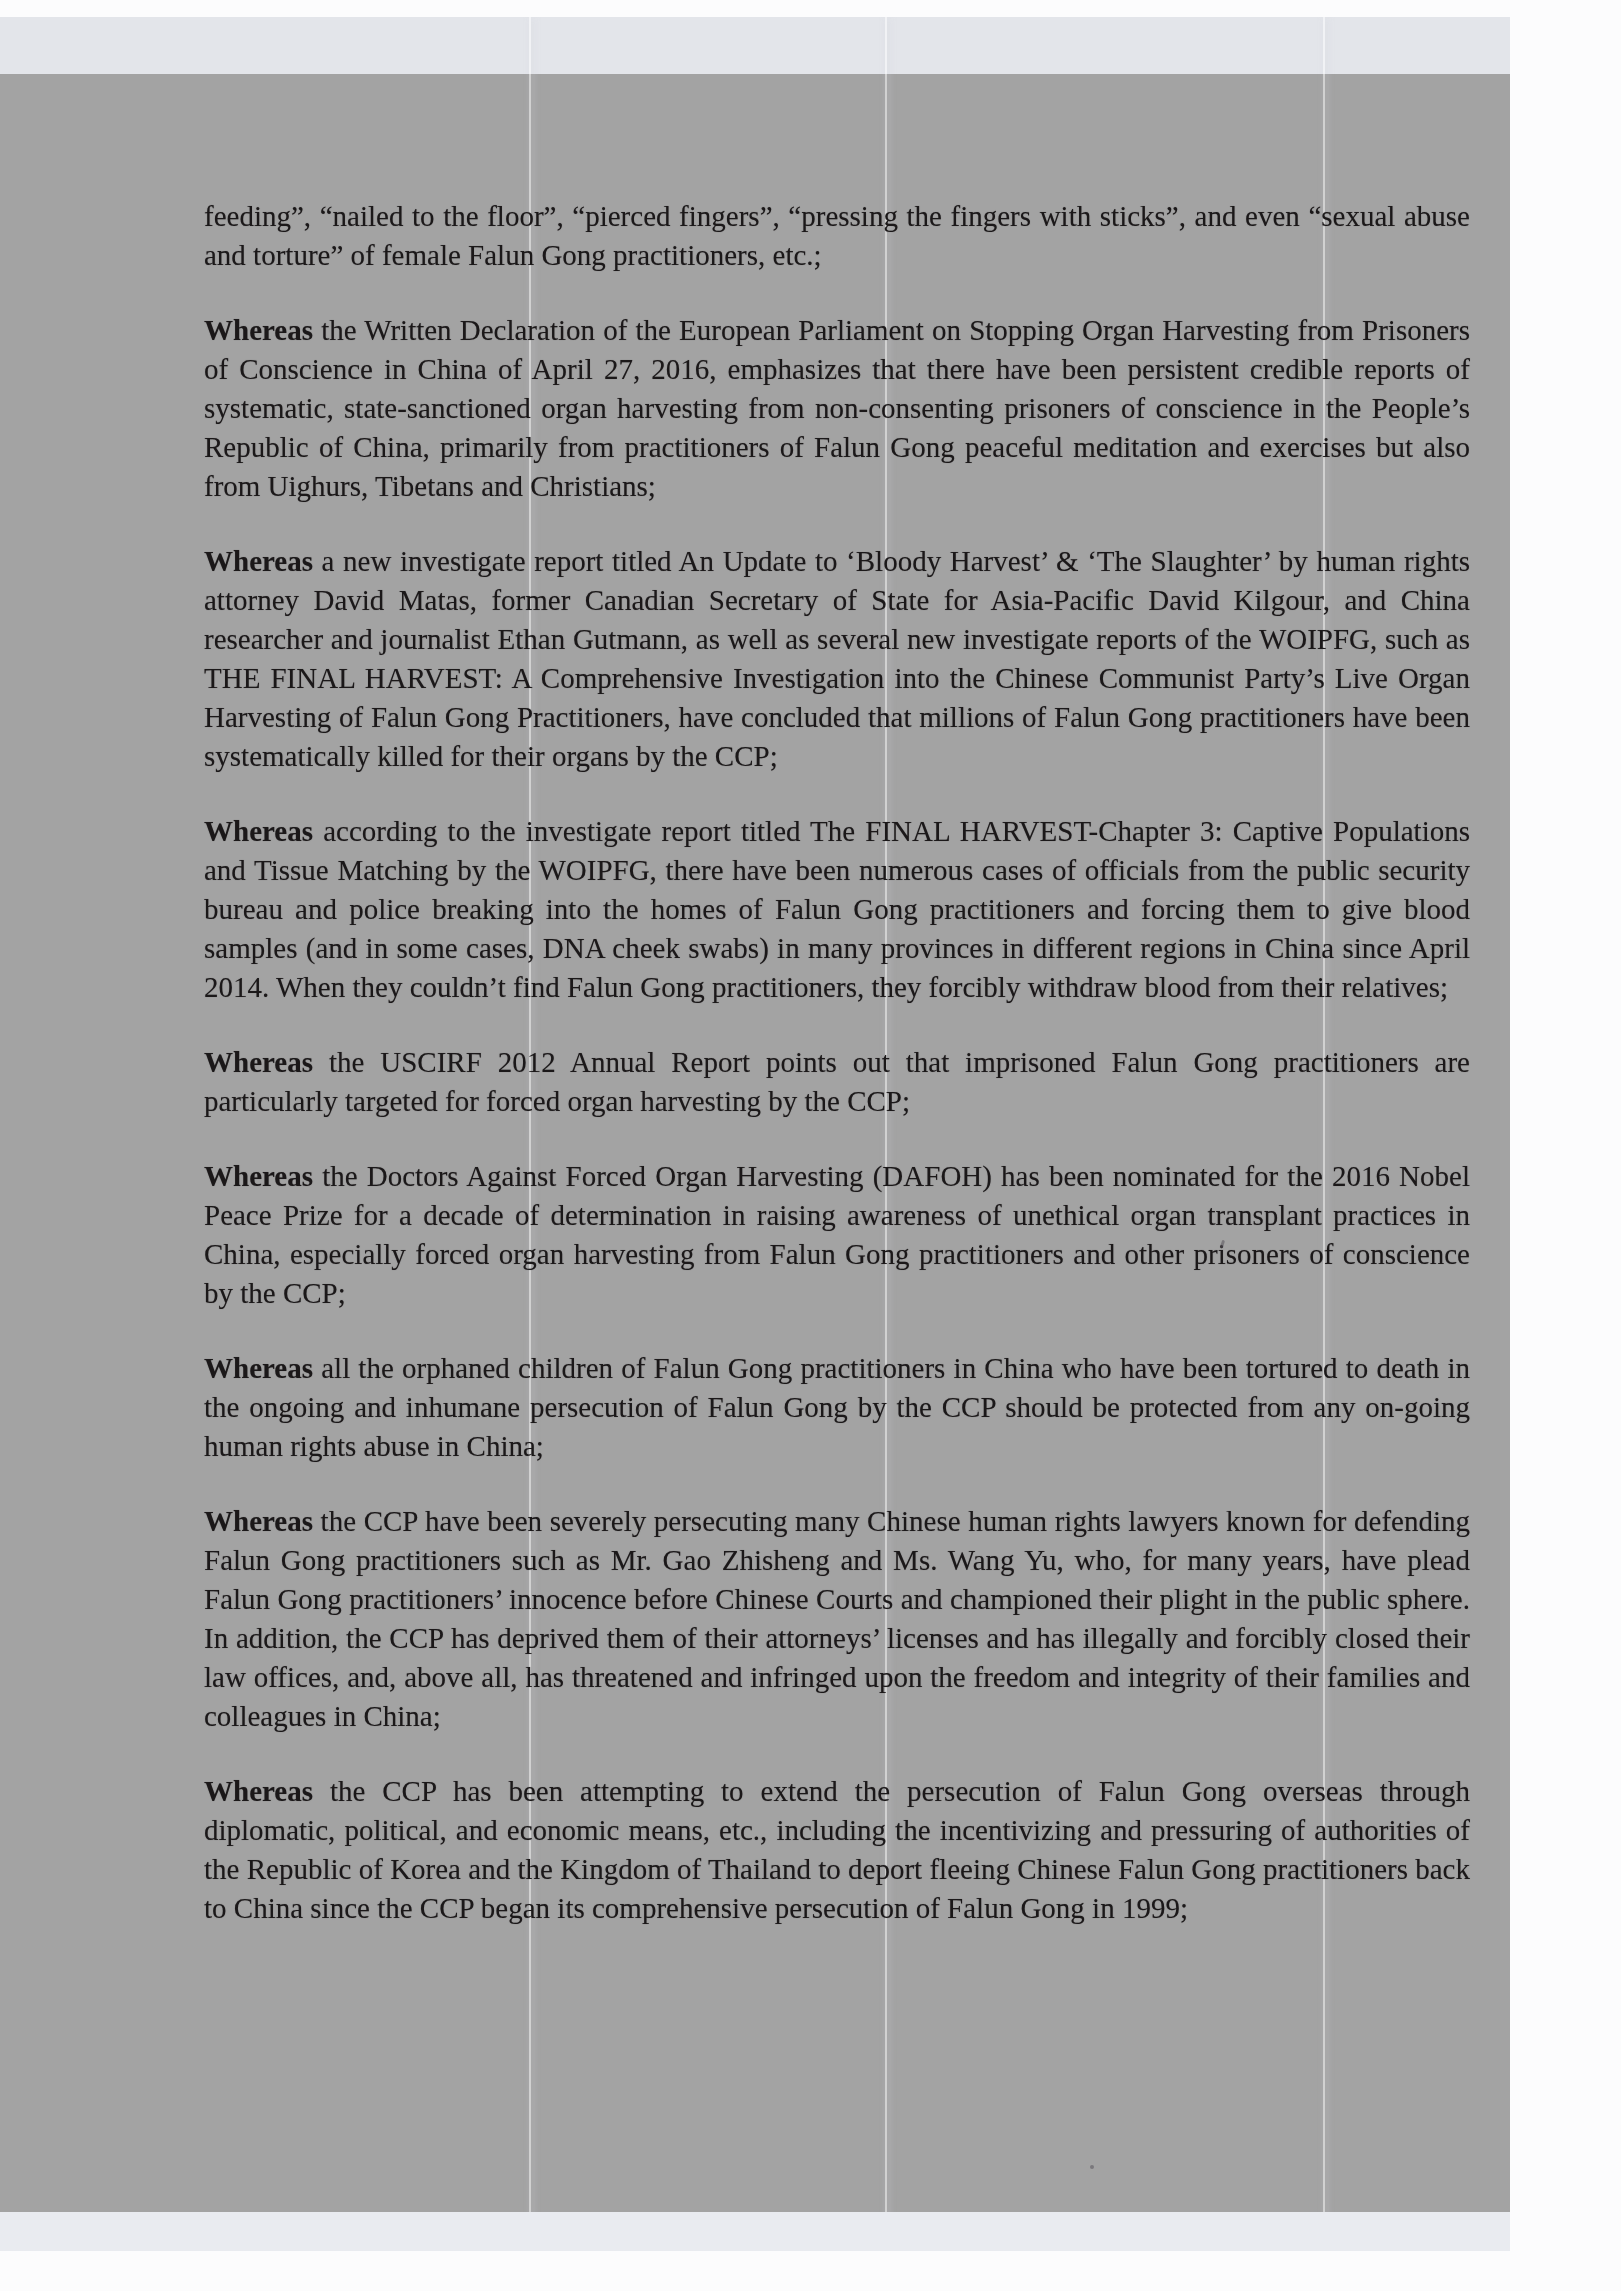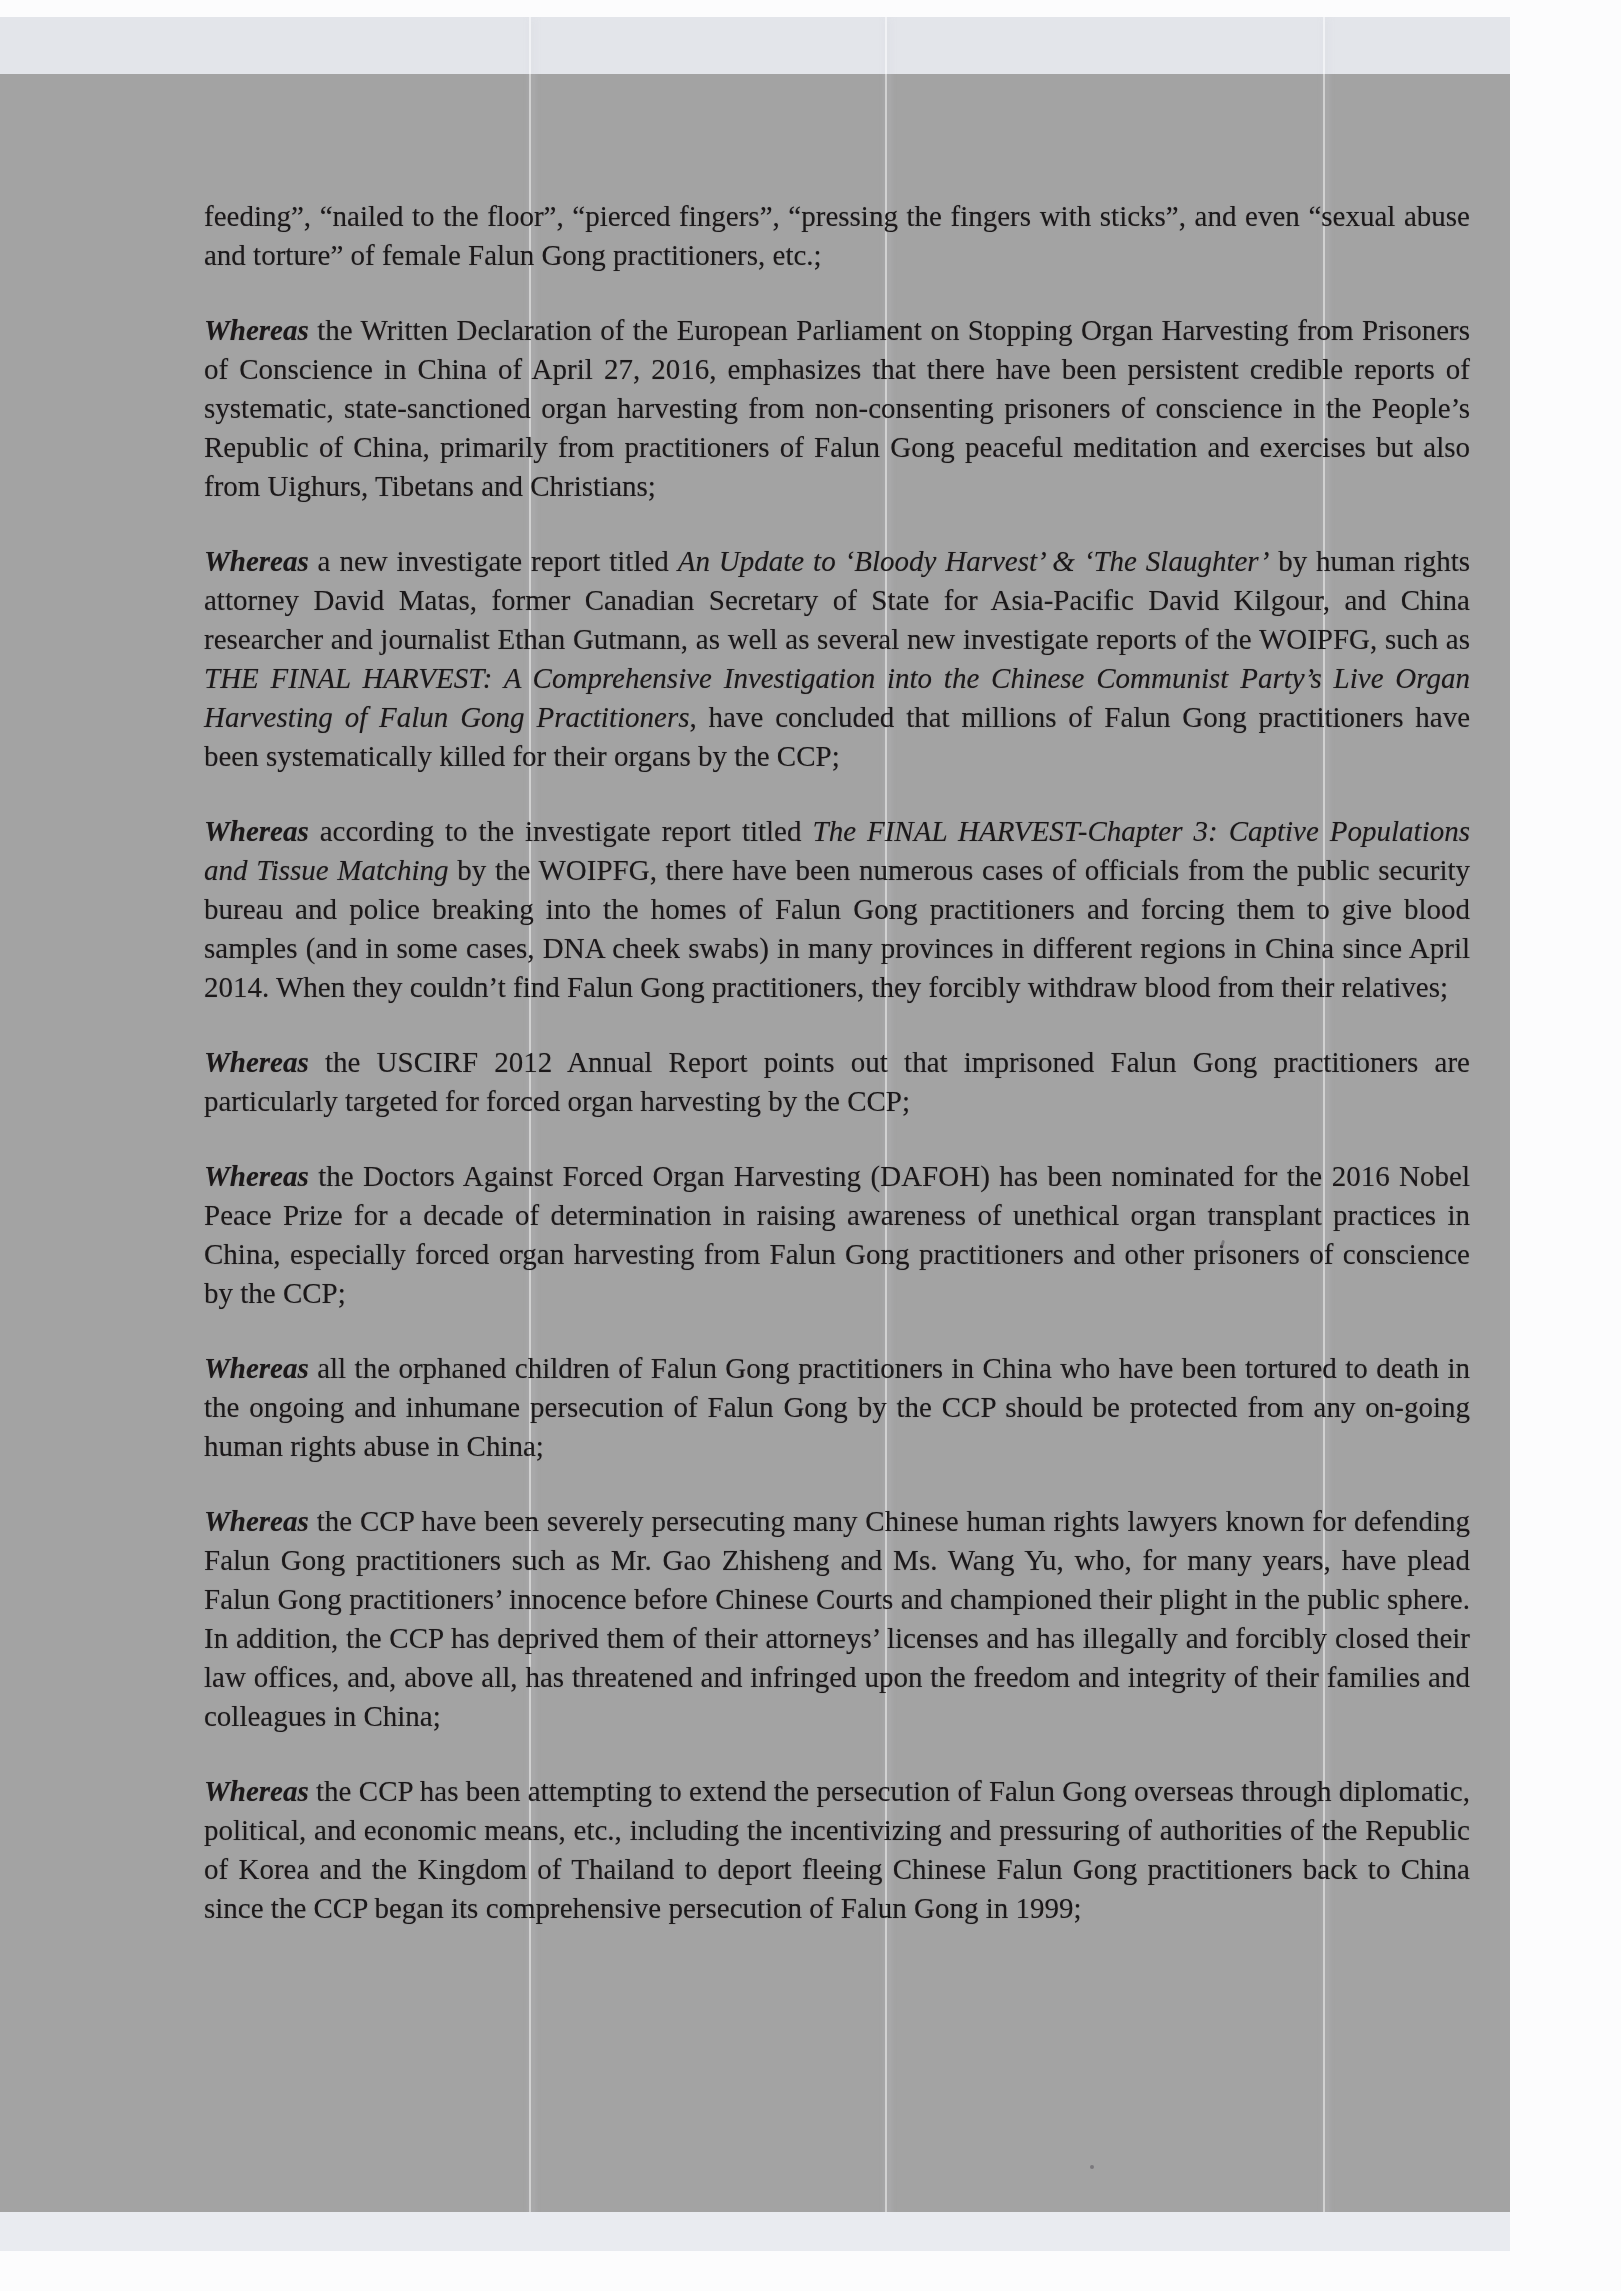--- a/index.html
+++ b/index.html
@@ -66,22 +66,22 @@
     width:1266px;
     color:#1b1819;
     font-size:29px;
     line-height:39px;
     text-align:justify;
     text-shadow:0 0 1px rgba(27,24,25,0.35);
   }
   .para{
     margin:0 0 36px 0;
   }
-  .run-bi{font-weight:bold;font-style:italic;}
-  .run-i{font-style:italic;}
+  .run-bi{font-weight:bold;}
+  .run-i{}
   .run-n{}
 </style>
 </head>
 <body>
 
 <div class="scan-page">
   <div class="band-top"></div>
   <div class="seam seam-1"></div>
   <div class="seam seam-2"></div>
   <div class="seam seam-3"></div>

